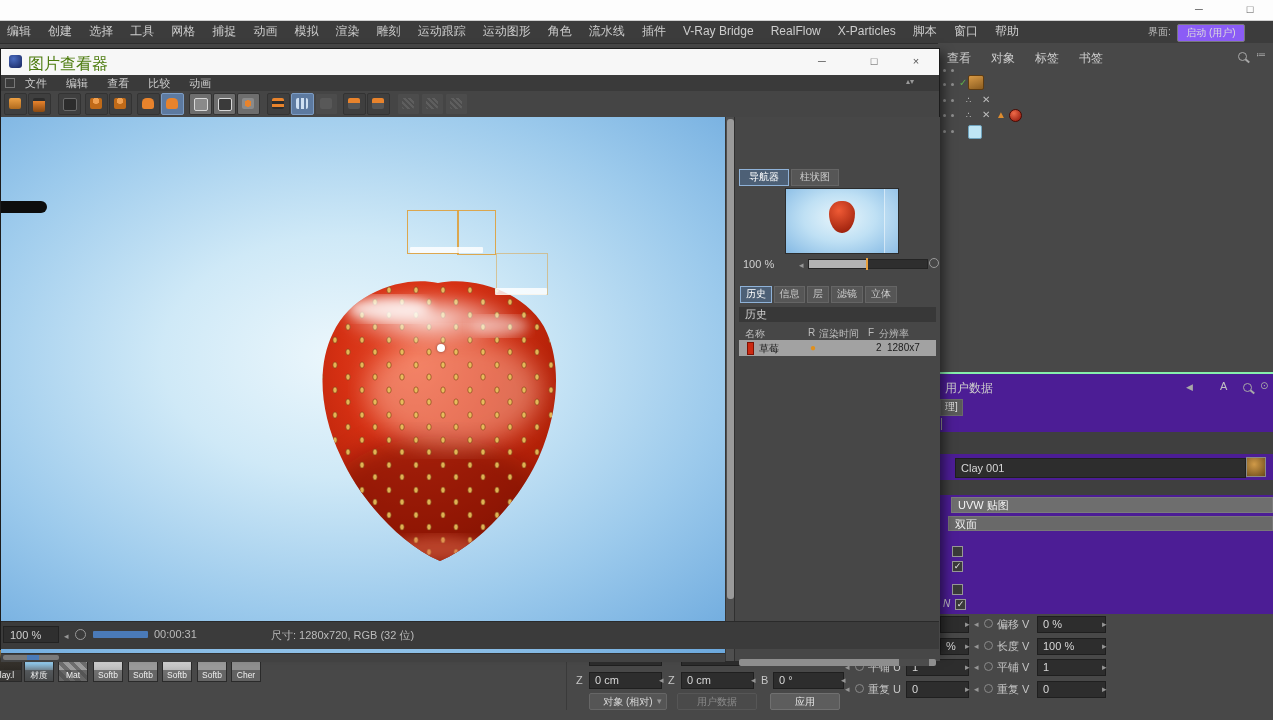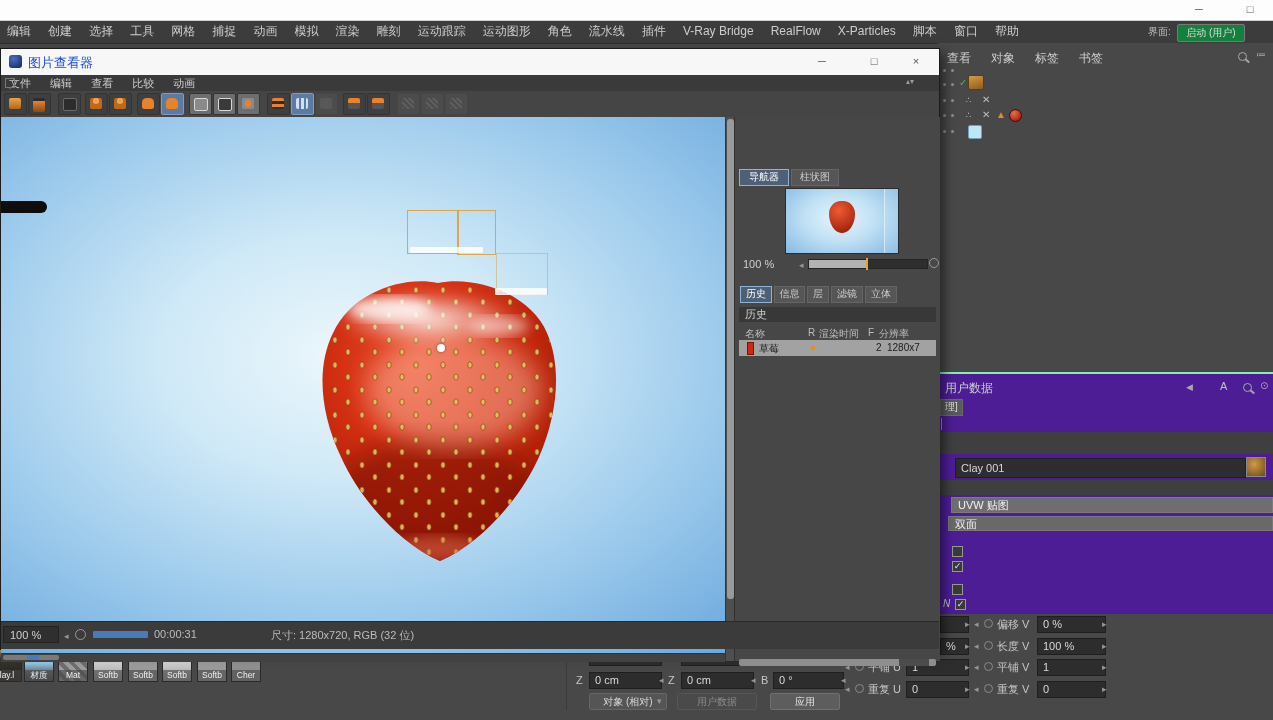--- a/index.html
+++ b/index.html
@@ -6,21 +6,21 @@
   .screen{position:relative;width:1273px;height:720px;overflow:hidden;background:#484848;
     font-family:"Liberation Sans","DejaVu Sans",sans-serif;color:#c8c8c8;font-size:11px;cursor:default}
   .abs{position:absolute}
   
   .titlebar{left:0;top:0;width:1273px;height:20px;background:#fdfdfd;border-bottom:1px solid #d0d0d0}
   .titlebar .t{position:absolute;left:4px;top:3px;font-size:11px;color:#333;white-space:nowrap}
   .winbtn{position:absolute;top:2px;width:26px;height:15px;text-align:center;color:#555;font-size:11px;line-height:15px}
   
   .mainmenu{left:0;top:21px;width:1273px;height:22px;background:#3c3c3c;border-bottom:1px solid #2e2e2e;white-space:nowrap;overflow:hidden}
   .mi{display:inline-block;padding:0 7px;line-height:21px;font-size:12px;color:#cdcdcd}
-  .ifacebox{position:absolute;top:2px;left:1177px;width:66px;height:16px;background:#15803d;border:1px solid #787878;
+  .ifacebox{position:absolute;top:2px;left:1177px;width:66px;height:16px;background:#8b5cf6;border:1px solid #787878;
     color:#ddd;font-size:10px;text-align:center;line-height:16px;border-radius:2px}
   
   .fld{position:absolute;background:#2d2d2d;border:1px solid #1f1f1f;color:#d8d8d8;font-size:11px;line-height:15px;padding-left:5px;height:15px;overflow:hidden;white-space:nowrap}
   .lbl{position:absolute;color:#c6c6c6;font-size:11px;white-space:nowrap}
   .ar{position:absolute;color:#969696;font-size:9px}
   .keyc{position:absolute;width:7px;height:7px;border:1px solid #8a8a8a;border-radius:50%}
   .cb{position:absolute;width:9px;height:9px;border:1px solid #979797;background:#3a3a3a;color:#e8e8e8;font-size:9px;line-height:9px;text-align:center}
   .tab{position:absolute;height:15px;background:#565656;border:1px solid #656565;color:#ccc;font-size:10px;line-height:14px;text-align:center}
   .tab.sel{background:#4d6076;border-color:#8fb2d8;color:#fff}
   .btn{position:absolute;background:#5d5d5d;border:1px solid #707070;color:#e6e6e6;font-size:10px;text-align:center;border-radius:2px}
@@ -245,29 +245,29 @@
       </div>
     <div class="mat m8" style="left:231px">
         <span class="cap">Cher</span>
       </div>
   </div>
 
   <div class="abs pv">
 
     <div class="pv-title">
       <span class="abs" style="left:8px;top:6px;width:13px;height:13px;border-radius:3px;background:radial-gradient(circle at 35% 30%,#4a6cc0,#16245e)"></span>
-      <span class="abs" style="left:27px;top:5px;color:#1d4ed8;font-size:13px">图片查看器</span>
+      <span class="abs" style="left:27px;top:5px;color:#4d7c0f;font-size:16px">图片查看器</span>
       <span class="winbtn" style="left:808px;top:5px">─</span>
       <span class="winbtn" style="left:860px;top:5px">□</span>
       <span class="winbtn" style="left:902px;top:5px">×</span>
     </div>
 
     <div class="pv-menu">
       <span class="abs" style="left:4px;top:3px;width:8px;height:8px;border:1px solid #777"></span>
-      <span class="mi" style="margin-left:0">文件</span>
+      <span class="mi" style="margin-left:16px">文件</span>
       <span class="mi">编辑</span>
       <span class="mi">查看</span>
       <span class="mi">比较</span>
       <span class="mi">动画</span>
       <span class="abs" style="left:905px;top:2px;color:#999;font-size:8px">▴▾</span>
     </div>
 
     <div class="pv-tools">
       <span class="ti" style="left:3px">
           <i style="background:linear-gradient(180deg,#eda043,#b06a1e)"></i>

